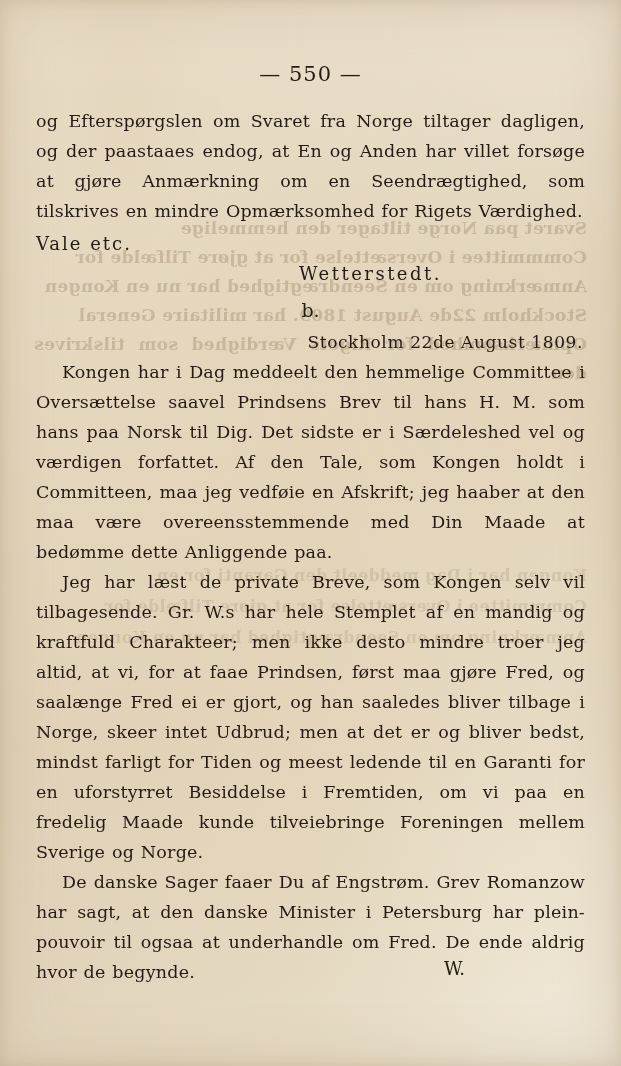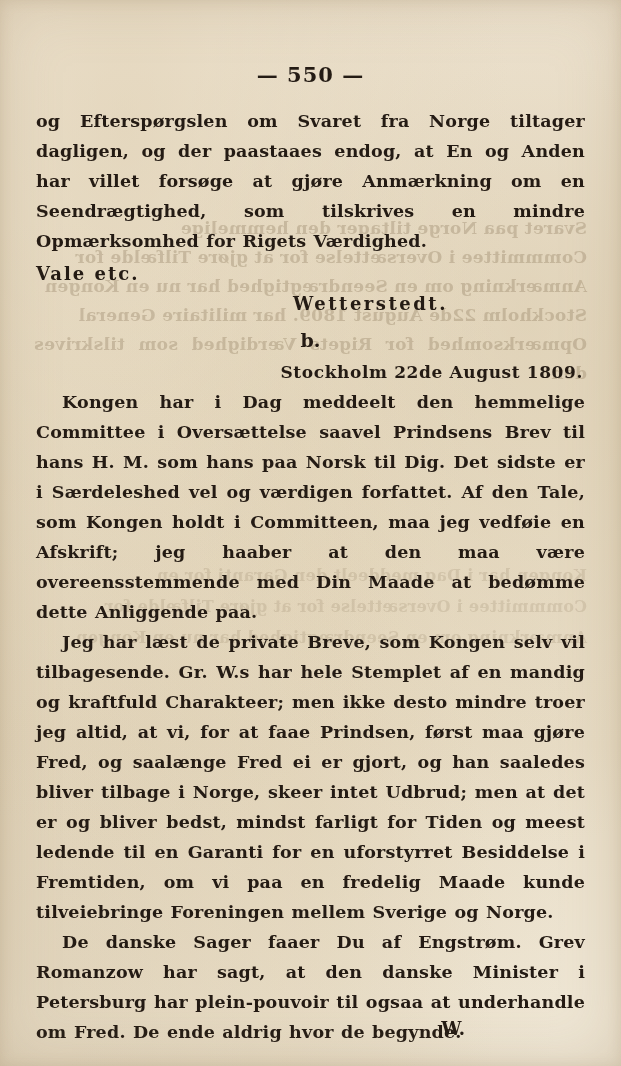--- a/index.html
+++ b/index.html
@@ -79,21 +79,21 @@
   .content {
     position: absolute;
     top: 106px;
     left: 36px;
     width: 549px;
   }
 
   
   .fr {
     font-family: "DejaVu Serif", serif;
-    font-weight: bold;
+    font-weight: normal;
     color: #241b14;
     -webkit-font-smoothing: none;
   }
 
   p.body {
     margin: 0 0 0 0;
     font-size: 17.5px;
     line-height: 30px;
     text-align: justify;
     text-justify: inter-word;

